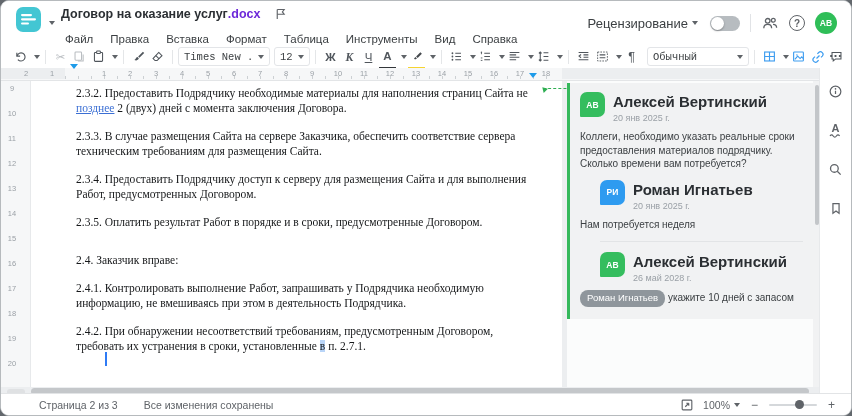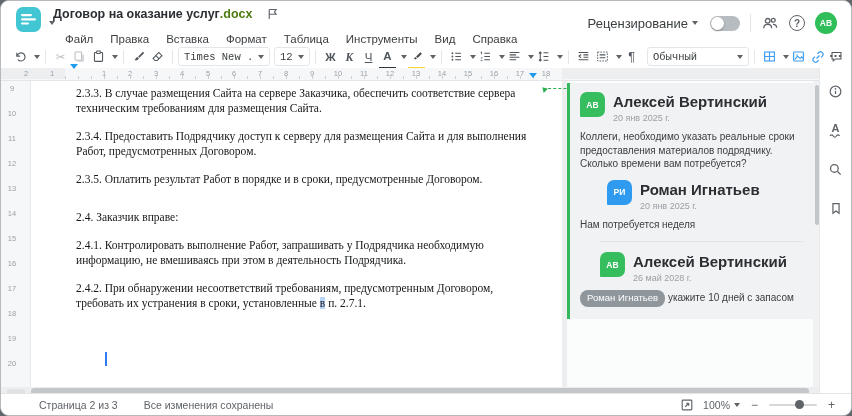--- a/index.html
+++ b/index.html
@@ -4,22 +4,22 @@
 <style>
   html,body{margin:0;padding:0;background:#63686d;font-family:"Liberation Sans",sans-serif;}
   *{box-sizing:border-box;}
   #window{position:relative;width:852px;height:416px;margin:0 auto;background:#fff;border-radius:9px;overflow:hidden;border:1px solid #b6babd;}
 
   
   .titlebar{position:absolute;left:0;top:0;right:0;height:44px;background:#fff;}
   .logo{position:absolute;left:15px;top:6px;width:25px;height:25px;border-radius:7px;background:#43c6d3;display:flex;align-items:center;justify-content:center;cursor:pointer;}
   .logo-caret{position:absolute;left:44px;top:17px;}
   .caret{width:0;height:0;border:3.5px solid transparent;border-top:4px solid #5f6368;display:inline-block;margin-left:4px;margin-top:3px;}
-  .title-row{position:absolute;left:52px;top:6px;display:flex;align-items:center;font-size:12.5px;font-weight:bold;color:#2b2f33;}
-  .title-ext{color:#4d7c0f;font-weight:bold;}
+  .title-row{position:absolute;left:60px;top:6px;display:flex;align-items:center;font-size:12.5px;font-weight:bold;color:#2b2f33;}
+  .title-ext{color:#6d28d9;font-weight:bold;}
   .flag-btn{margin-left:14px;display:flex;align-items:center;cursor:pointer;}
   .menu-row{position:absolute;left:64px;top:32px;display:flex;gap:17px;font-size:11.5px;color:#3c4043;}
   .menu-row span{cursor:pointer;}
   .header-right{position:absolute;right:14px;top:9px;height:26px;display:flex;align-items:center;gap:10px;}
   .review{display:flex;align-items:center;font-size:13px;color:#3c4043;cursor:pointer;}
   .toggle{width:30px;height:15px;border-radius:8px;background:#b7bcc0;position:relative;cursor:pointer;margin-left:2px;}
   .toggle .knob{position:absolute;left:1px;top:1px;width:13px;height:13px;border-radius:50%;background:#fff;box-shadow:0 1px 2px rgba(0,0,0,.3);}
   .hdr-sep{width:1px;height:18px;background:#e1e3e6;}
   .icon-btn{display:flex;align-items:center;justify-content:center;cursor:pointer;color:#5f6368;}
   .help-circle{width:16px;height:16px;border:1.4px solid #5f6368;border-radius:50%;font-size:10px;font-weight:bold;color:#5f6368;display:flex;align-items:center;justify-content:center;cursor:pointer;}
@@ -76,21 +76,21 @@
   .anchor-line::before{content:'';position:absolute;left:-4px;top:-4px;border:3.5px solid transparent;border-right:5px solid #2eae52;transform:rotate(45deg);}
 
   
   .comments-panel{position:absolute;left:566px;top:0;width:246px;height:306px;background:#fbfcfc;}
   .thread-card{position:absolute;left:0;top:2px;width:246px;background:#f1f2f3;border-left:3px solid #35b85c;padding:9px 10px 10px 10px;}
   .comment{margin-bottom:9px;}
   .comment.reply{padding-left:20px;}
   .c-head{display:flex;gap:8px;align-items:flex-start;}
   .c-avatar{width:25px;height:25px;flex:none;border-radius:7px 7px 7px 1px;color:#fff;font-size:8.5px;font-weight:bold;display:flex;align-items:center;justify-content:center;}
   .c-avatar.green{background:#35bd5e;}
-  .c-avatar.blue{background:#2e9bf0;margin-left:7px;}
+  .c-avatar.blue{background:#2e9bf0;}
   .c-name{font-size:15px;font-weight:bold;color:#2b2f33;margin-top:1px;}
   .c-date{font-size:9px;color:#9aa0a6;margin-top:3px;}
   .c-body{margin-top:7px;font-size:10px;line-height:13.5px;color:#3c4043;}
   .c-div{height:1px;background:#e2e4e6;margin:10px 0 10px 20px;}
   .mention{display:inline-block;background:#8f969c;color:#fff;border-radius:8px;padding:1px 7px 2px 7px;font-size:9.5px;cursor:pointer;}
 
   .panel-scroll{position:absolute;left:812px;top:0;width:8px;height:306px;background:#f1f2f3;}
   .panel-scroll .thumb{position:absolute;left:2px;top:4px;width:4px;height:140px;border-radius:2px;background:#c3c6c9;cursor:grab;}
 
   
@@ -359,20 +359,21 @@
           <span>17</span>
           <span>18</span>
           <span>19</span>
           <span>20</span>
         </div>
     </div>
 
     <div class="page">
       <div class="anchor-line"></div>
       <div class="doc-text">
+        <p><span>2.3.2. Предоставить Подрядчику необходимые материалы для наполнения страниц Сайта не </span><span class="ins">позднее</span><span> 2 (двух) дней с момента заключения Договора.</span></p>
         <p>2.3.3. В случае размещения Сайта на сервере Заказчика, обеспечить соответствие сервера техническим требованиям для размещения Сайта.</p>
         <p>2.3.4. Предоставить Подрядчику доступ к серверу для размещения Сайта и для выполнения Работ, предусмотренных Договором.</p>
         <p>2.3.5. Оплатить результат Работ в порядке и в сроки, предусмотренные Договором.</p>
         <p class="sect">2.4. Заказчик вправе:</p>
         <p>2.4.1. Контролировать выполнение Работ, запрашивать у Подрядчика необходимую информацию, не вмешиваясь при этом в деятельность Подрядчика.</p>
         <p><span>2.4.2. При обнаружении несоответствий требованиям, предусмотренным Договором, требовать их устранения в сроки, установленные </span><span class="selhl">в</span><span> п. 2.7.1.</span></p>
       </div>
       <div class="cursor-bar"></div>
     </div>
 

